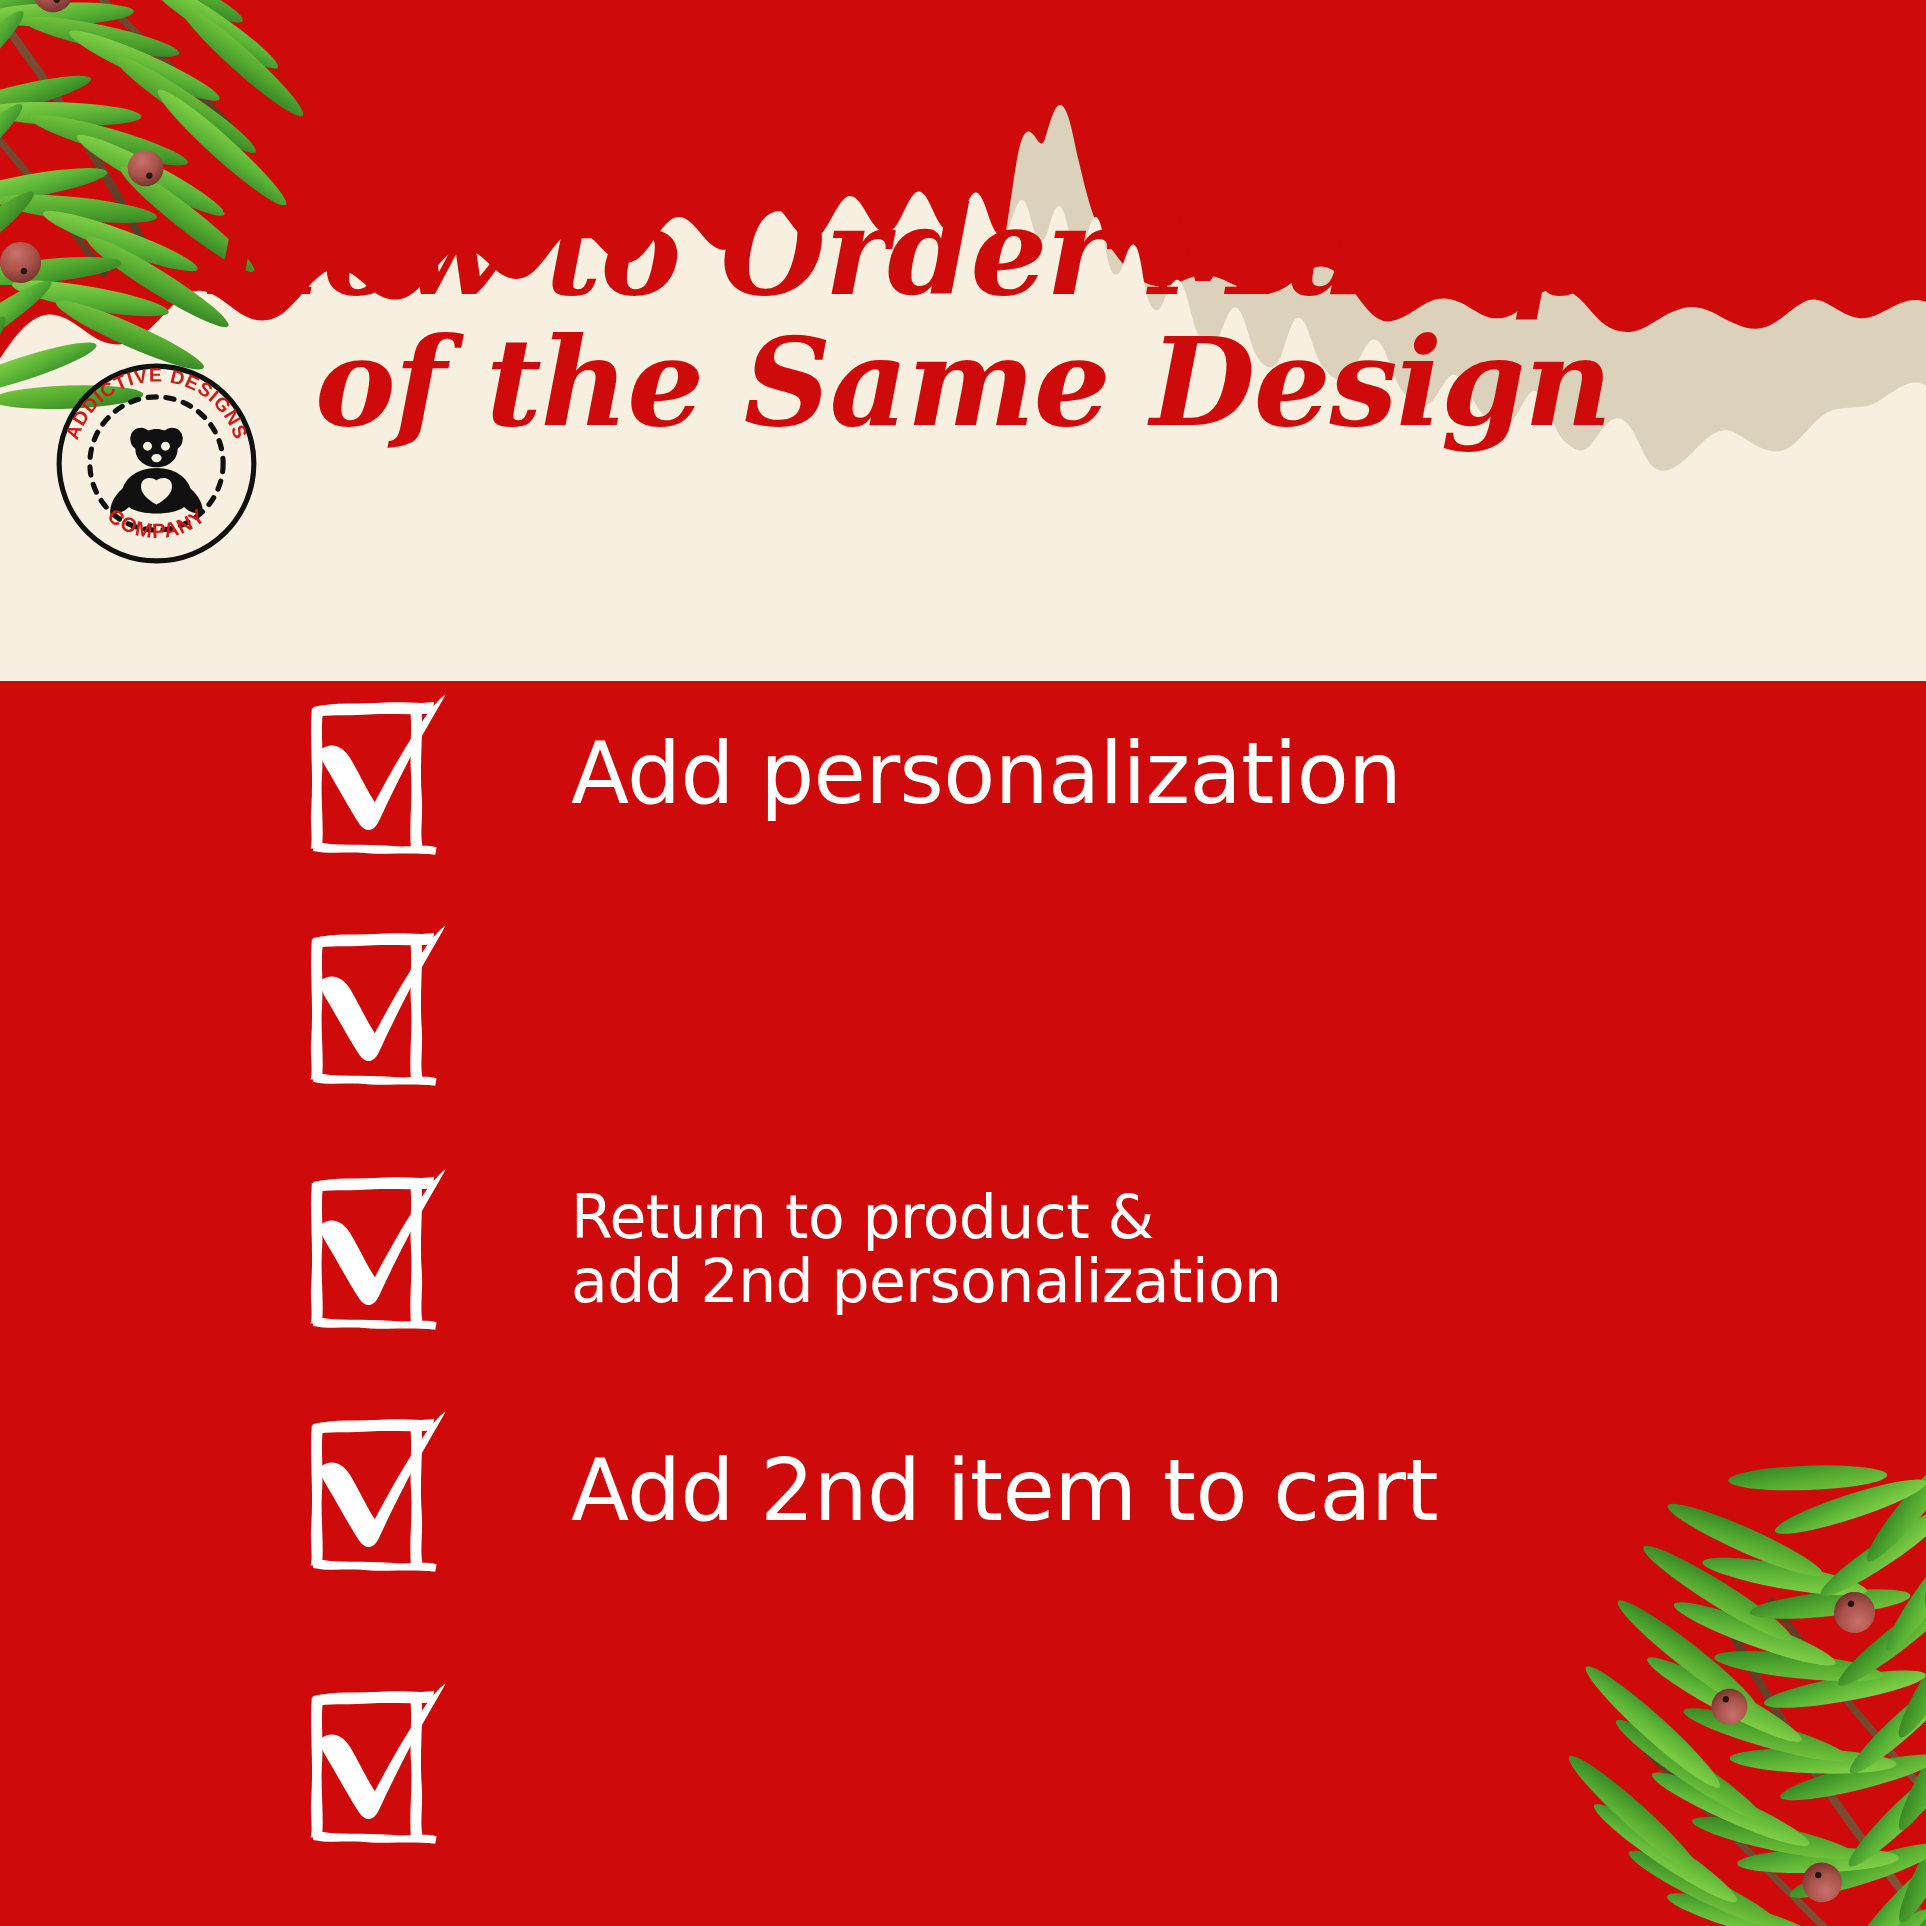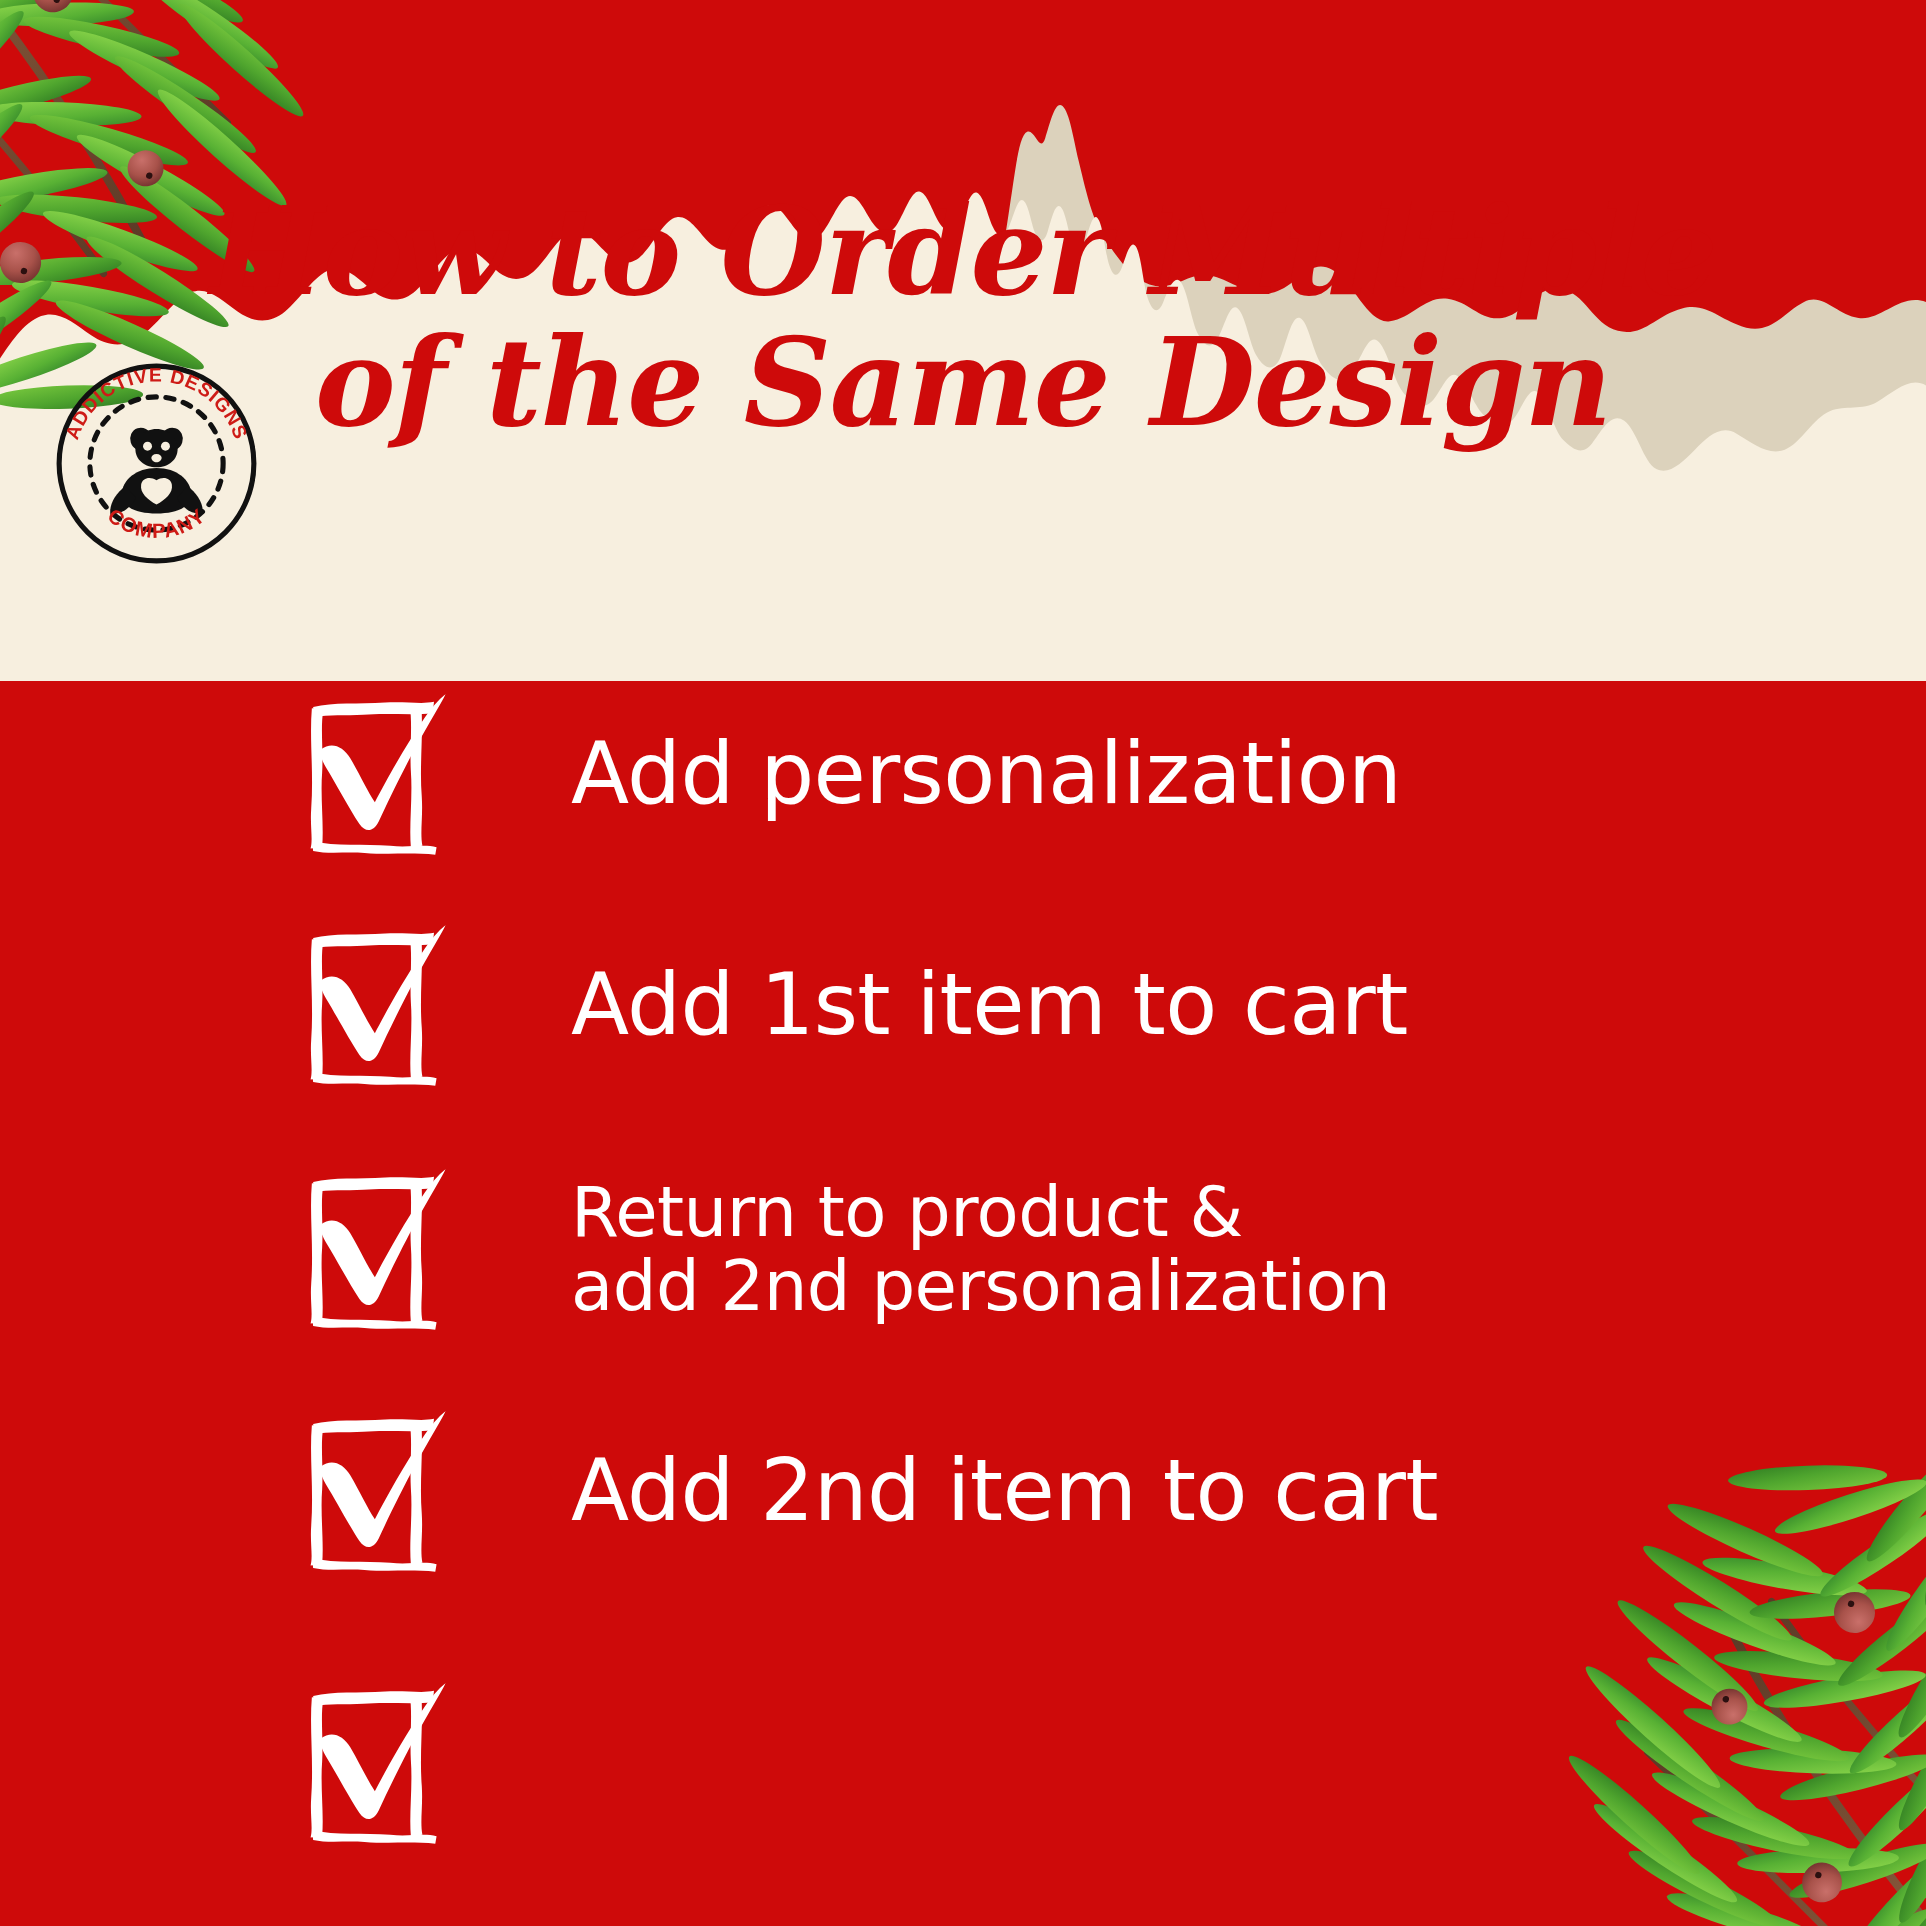--- a/index.html
+++ b/index.html
@@ -68,21 +68,21 @@
     line-height:1.02;
     white-space:pre-line;
     letter-spacing:-0.6px;
   }
   
   #row-0 { top:13px;  }
   #row-1 { top:244px; }
   #row-2 { top:488px; }
   #row-3 { top:730px;justify-content:center;}
   #row-4 { top:1002px;}
-  #row-2 .label { font-size:69px; line-height:1.06; }
+  #row-2 .label { font-size:60px; line-height:1.06; }
 </style>
 </head>
 <body>
 
 <div id="poster">
 
   <div class="banner-layer">
     <svg viewBox="0 0 3000 1060" preserveAspectRatio="none" xmlns="http://www.w3.org/2000/svg">
 
       <path fill="#DCD2BC" d="
@@ -444,21 +444,20 @@
     <div class="check-row" id="row-1">
       <span class="box">
         <svg viewBox="0 0 210 250" xmlns="http://www.w3.org/2000/svg">
           <path fill="#FFFFFF" d="M8,20 C40,12 78,16 120,13 C150,11 176,16 196,12 L194,30 C160,33 120,29 86,32 C58,34 32,31 10,36 Z"></path>
           <path fill="#FFFFFF" d="M6,22 C2,70 9,120 5,178 C3,206 8,226 4,240 L22,238 C25,204 19,160 22,122 C24,86 19,52 24,24 Z"></path>
           <path fill="#FFFFFF" d="M176,14 C180,60 173,110 177,160 C179,192 174,216 178,236 L160,238 C157,204 163,160 160,120 C158,84 163,48 158,16 Z"></path>
           <path fill="#FFFFFF" d="M6,228 C44,238 86,232 128,236 C158,239 180,233 200,238 L198,250 C164,246 124,250 88,247 C58,245 30,249 8,244 Z"></path>
           <path fill="#FFFFFF" d="M20,86 C36,74 54,80 66,100 C80,124 92,150 104,168 C122,134 148,86 182,36 C196,16 208,4 214,0 C206,16 190,42 170,78 C144,126 124,168 110,198 C102,214 90,216 80,202 C64,178 44,140 28,114 C22,104 18,94 20,86 Z"></path>
         </svg>
       </span>
-      <span class="label">Add 1st item to cart</span>
     </div>
 
     <div class="check-row" id="row-2">
       <span class="box">
         <svg viewBox="0 0 210 250" xmlns="http://www.w3.org/2000/svg">
           <path fill="#FFFFFF" d="M8,20 C40,12 78,16 120,13 C150,11 176,16 196,12 L194,30 C160,33 120,29 86,32 C58,34 32,31 10,36 Z"></path>
           <path fill="#FFFFFF" d="M6,22 C2,70 9,120 5,178 C3,206 8,226 4,240 L22,238 C25,204 19,160 22,122 C24,86 19,52 24,24 Z"></path>
           <path fill="#FFFFFF" d="M176,14 C180,60 173,110 177,160 C179,192 174,216 178,236 L160,238 C157,204 163,160 160,120 C158,84 163,48 158,16 Z"></path>
           <path fill="#FFFFFF" d="M6,228 C44,238 86,232 128,236 C158,239 180,233 200,238 L198,250 C164,246 124,250 88,247 C58,245 30,249 8,244 Z"></path>
           <path fill="#FFFFFF" d="M20,86 C36,74 54,80 66,100 C80,124 92,150 104,168 C122,134 148,86 182,36 C196,16 208,4 214,0 C206,16 190,42 170,78 C144,126 124,168 110,198 C102,214 90,216 80,202 C64,178 44,140 28,114 C22,104 18,94 20,86 Z"></path>

